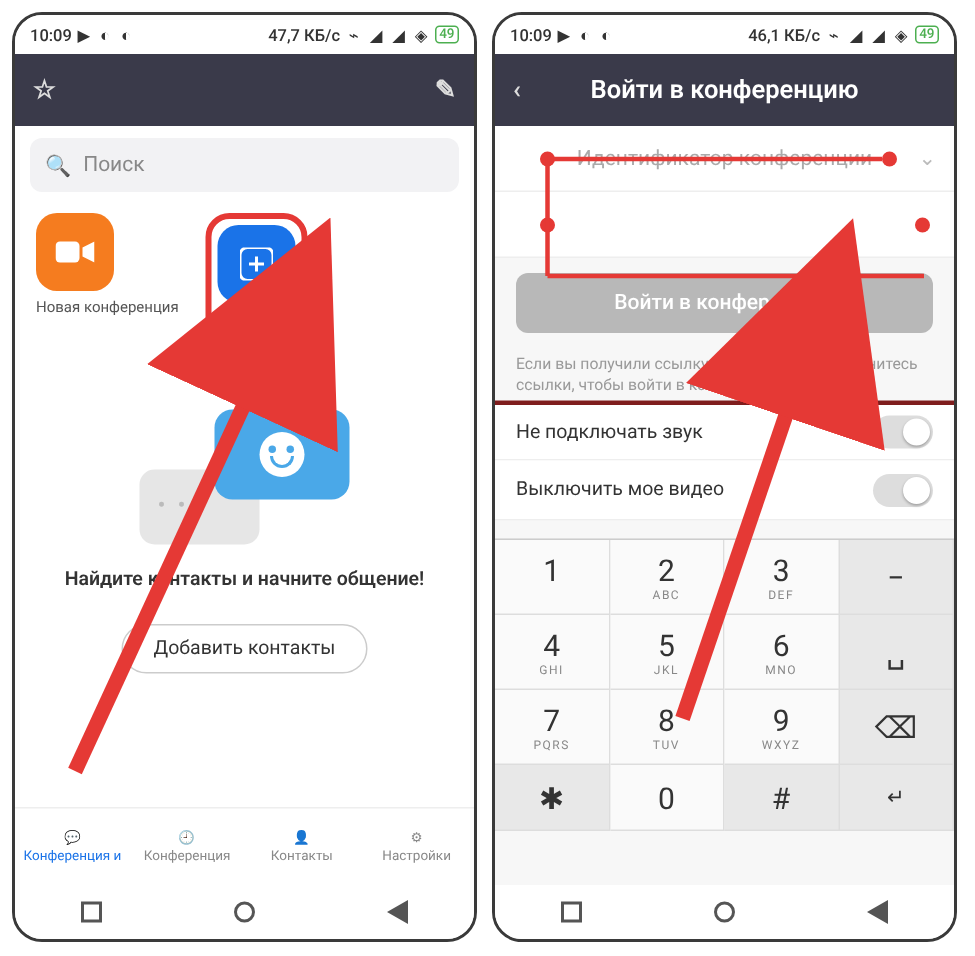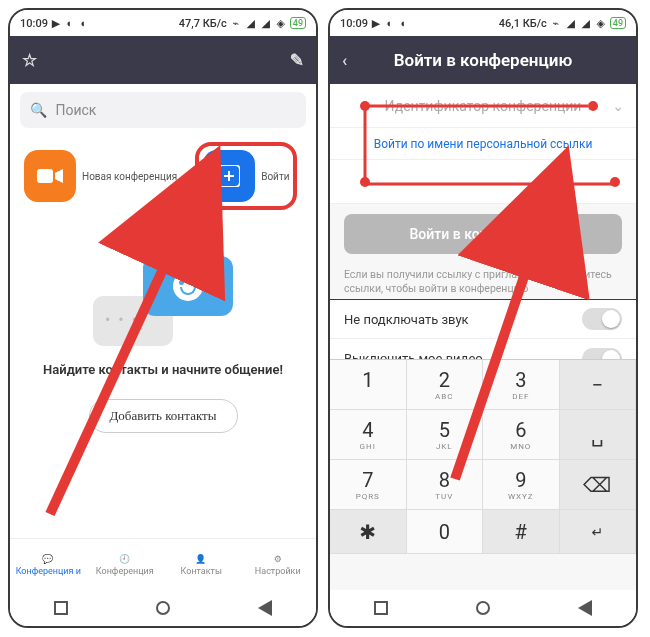--- a/index.html
+++ b/index.html
@@ -9,51 +9,51 @@
   .sb-left { display: flex; align-items: center; gap: 2px; }
   .sb-right { display: flex; align-items: center; gap: 3px; text-align: right; }
   .sb-icon { width: 12px; height: 12px; display: inline-flex; align-items: center; justify-content: center; }
   .header { height: 48px; background: #3a3a4a; color: #fff; display: flex; align-items: center; justify-content: center; position: relative; font-size: 17px; font-weight: 600; }
   .header .left-ico, .header .right-ico { position: absolute; top: 50%; transform: translateY(-50%); color: #ddd; }
   .header .left-ico { left: 12px; }
   .header .right-ico { right: 12px; }
   .content { flex: 1; background: #fff; position: relative; overflow: hidden; }
   .search { margin: 8px 10px; background: #f2f2f4; border-radius: 8px; height: 36px; display: flex; align-items: center; padding: 0 10px; color: #888; font-size: 14px; gap: 8px; }
   .tiles { display: flex; gap: 18px; padding: 6px 14px; }
-  .tile { display: flex; flex-direction: row; align-items: center; gap: 6px; font-size: 10px; color: #555; }
+  .tile { display: flex; flex-direction: column; align-items: flex-start; gap: 6px; font-size: 10px; color: #555; }
   .tile-box { width: 52px; height: 52px; border-radius: 14px; display: flex; align-items: center; justify-content: center; color: #fff; }
   .tile-orange { background: #f57c1f; }
   .tile-blue { background: #1a73e8; }
   .highlight-red { border: 4px solid #e53935; border-radius: 16px; padding: 4px; }
   .chat-placeholder { margin-top: 40px; display: flex; flex-direction: column; align-items: center; gap: 16px; }
   .bubble-graphic { position: relative; width: 140px; height: 90px; }
   .bubble-gray { position: absolute; left: 0; bottom: 0; width: 80px; height: 50px; background: #e6e6e6; border-radius: 10px; }
   .bubble-gray::after { content: "• • •"; color: #bbb; position: absolute; left: 12px; top: 14px; font-size: 16px; letter-spacing: 2px; }
   .bubble-blue { position: absolute; right: 0; top: 0; width: 90px; height: 60px; background: #4aa8e8; border-radius: 12px; display: flex; align-items: center; justify-content: center; }
   .face { width: 30px; height: 30px; background: #fff; border-radius: 50%; position: relative; }
   .face::before { content: ""; position: absolute; width: 5px; height: 5px; background: #4aa8e8; border-radius: 50%; top: 9px; left: 6px; box-shadow: 12px 0 #4aa8e8; }
   .face::after { content: ""; position: absolute; width: 12px; height: 6px; border: 2px solid #4aa8e8; border-top: none; border-radius: 0 0 12px 12px; bottom: 6px; left: 7px; }
   .find-text { font-size: 13px; font-weight: 600; color: #333; text-align: center; }
-  .add-btn { margin-top: 6px; padding: 8px 20px; border: 1px solid #ccc; border-radius: 20px; background: #fff; font-size: 13px; color: #333; font-family: Liberation Serif, serif; }
+  .add-btn { margin-top: 6px; padding: 8px 20px; border: 1px solid #ccc; border-radius: 20px; background: #fff; font-size: 13px; color: #333; }
   .bottombar { height: 52px; border-top: 1px solid #eee; display: flex; background: #fff; }
   .bb-item { flex: 1; display: flex; flex-direction: column; align-items: center; justify-content: center; gap: 2px; font-size: 9px; color: #888; }
   .bb-item.active { color: #1a73e8; }
   .navbar { height: 36px; display: flex; align-items: center; justify-content: space-around; background: #fff; }
   .nav-sq { width: 14px; height: 14px; border: 2px solid #555; }
   .nav-circ { width: 14px; height: 14px; border: 2px solid #555; border-radius: 50%; }
   .nav-tri { width: 0; height: 0; border-top: 8px solid transparent; border-bottom: 8px solid transparent; border-right: 14px solid #555; }
 
   
   .input-row { height: 44px; display: flex; align-items: center; justify-content: center; color: #aaa; font-size: 14px; border-bottom: 1px solid #eee; position: relative; }
   .link-row { height: 32px; display: flex; align-items: center; justify-content: center; color: #1a73e8; font-size: 12px; border-bottom: 1px solid #eee; }
   .name-row { height: 44px; border-bottom: 1px solid #eee; }
   .join-btn { margin: 10px 14px; height: 40px; background: #b8b8b8; color: #fff; display: flex; align-items: center; justify-content: center; border-radius: 8px; font-size: 14px; font-weight: 500; }
   .info-text { padding: 4px 14px; font-size: 10.5px; color: #999; line-height: 1.3; }
   .section-label { padding: 10px 14px 4px; font-size: 10px; color: #999; letter-spacing: 0.5px; }
-  .toggle-row { height: 40px; display: flex; align-items: center; justify-content: space-between; padding: 0 14px; font-size: 13px; color: #333; background: #fff; border-top: 1px solid #7f1d1d; border-bottom: 1px solid #eee; }
+  .toggle-row { height: 40px; display: flex; align-items: center; justify-content: space-between; padding: 0 14px; font-size: 13px; color: #333; background: #fff; border-top: 3px solid #7f1d1d; border-bottom: 1px solid #eee; }
   .toggle { width: 40px; height: 22px; background: #ddd; border-radius: 11px; position: relative; }
   .toggle::after { content: ""; position: absolute; width: 18px; height: 18px; background: #fff; border-radius: 50%; top: 2px; right: 2px; box-shadow: 0 1px 2px rgba(0,0,0,0.3); }
   .togglebox-highlight { position: absolute; right: 6px; top: 294px; width: 56px; height: 72px; border: 4px solid #e53935; border-radius: 12px; pointer-events: none; }
   .keypad { position: absolute; bottom: 36px; left: 0; right: 0; background: #f0f0f0; border-top: 1px solid #ccc; }
   .kp-row { display: flex; height: 50px; }
   .kp-key { flex: 1; display: flex; flex-direction: column; align-items: center; justify-content: center; border-right: 1px solid #ddd; border-bottom: 1px solid #ddd; background: #fafafa; }
   .kp-key.gray { background: #e8e8e8; }
   .kp-num { font-size: 20px; color: #333; }
   .kp-sub { font-size: 8px; color: #888; letter-spacing: 1px; }
   .kp-bottom { display: flex; height: 44px; }
@@ -182,23 +182,20 @@
     <span class="left-ico">‹</span>
     <span>Войти в конференцию</span>
   </div>
   <div class="content" style="background:#f7f7f7">
     <div class="input-row" style="background:#fff">
       <span>Идентификатор конференции</span>
       <span style="position:absolute;right:12px;color:#bbb">⌄</span>
       <div class="input-flag" style="left:30px;top:17px"></div>
       <div class="input-flag" style="right:38px;top:17px"></div>
     </div>
-    <div class="link-row" style="background:#fff">
-      <span>Войти по имени персональной ссылки</span>
-    </div>
     <div class="name-row" style="background:#fff;position:relative">
       <div class="input-flag" style="left:30px;top:17px"></div>
       <div class="input-flag" style="right:16px;top:17px"></div>
     </div>
     <svg class="arrow-svg" style="left:0;top:0" width="310" height="160">
       <line x1="35" y1="22" x2="35" y2="100" stroke="#e53935" stroke-width="3"></line>
       <line x1="35" y1="22" x2="258" y2="22" stroke="#e53935" stroke-width="3"></line>
       <line x1="35" y1="100" x2="286" y2="100" stroke="#e53935" stroke-width="3"></line>
     </svg>
     <div class="join-btn">

